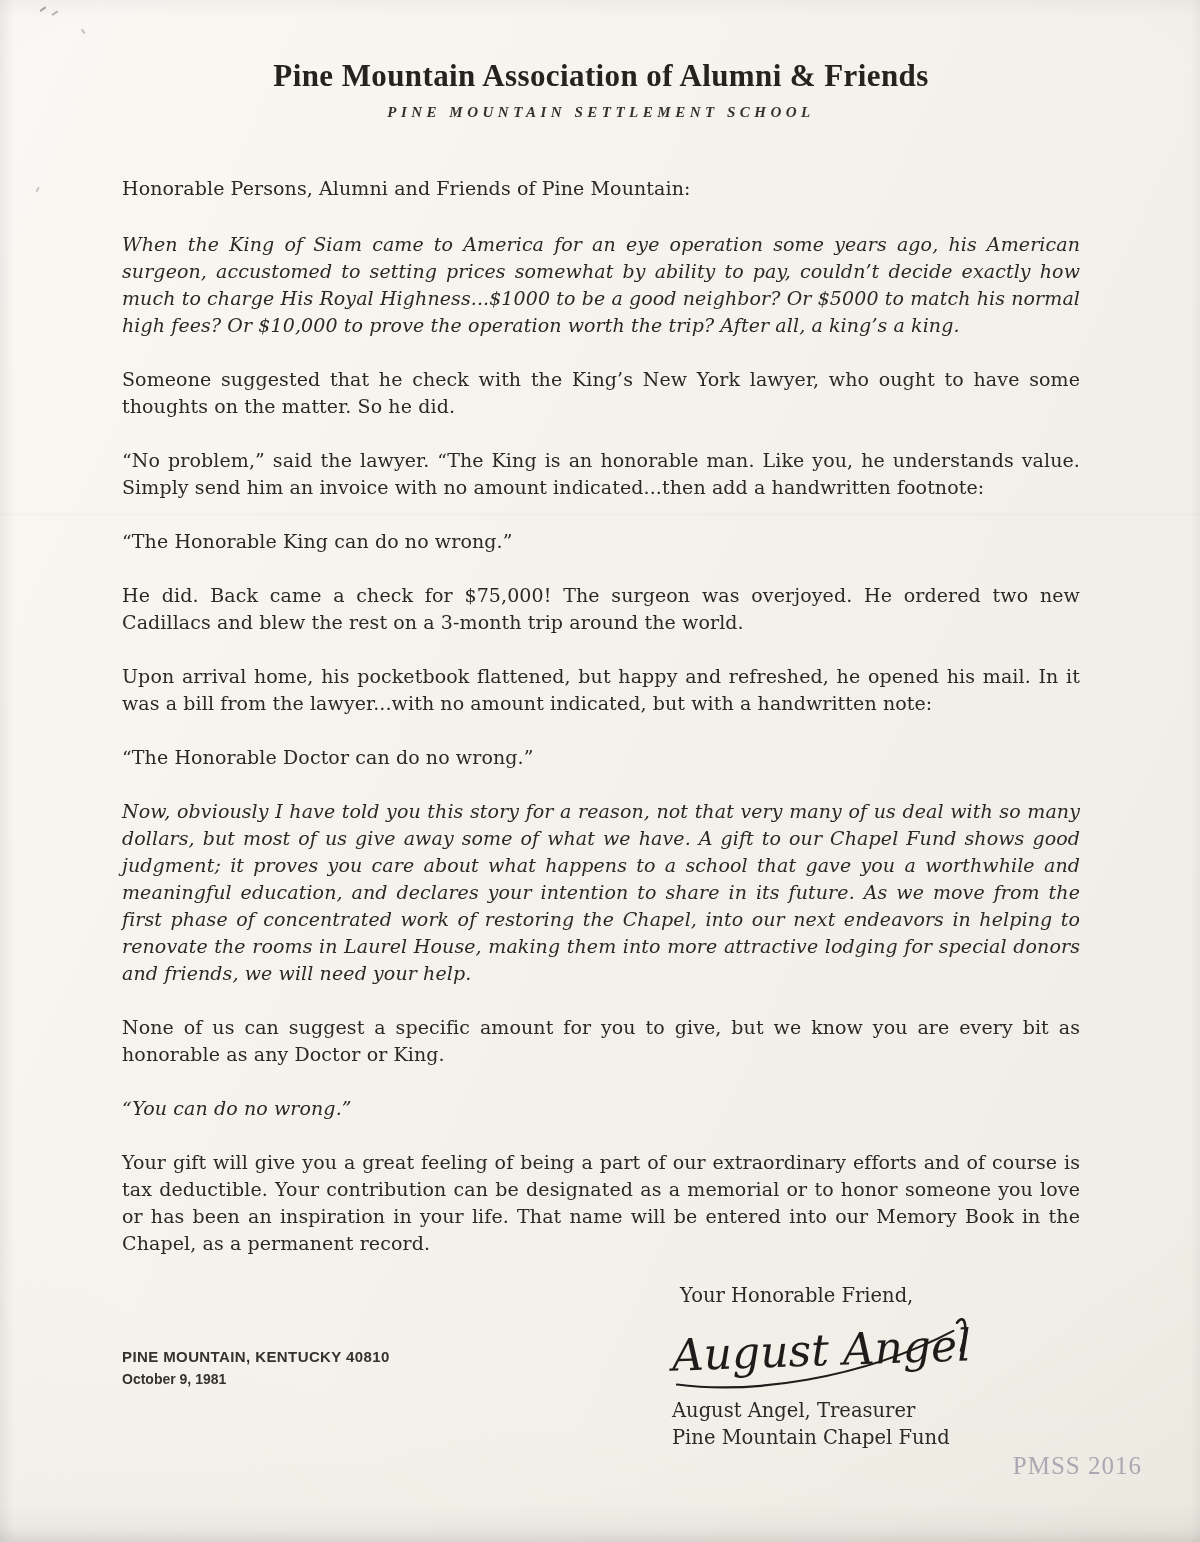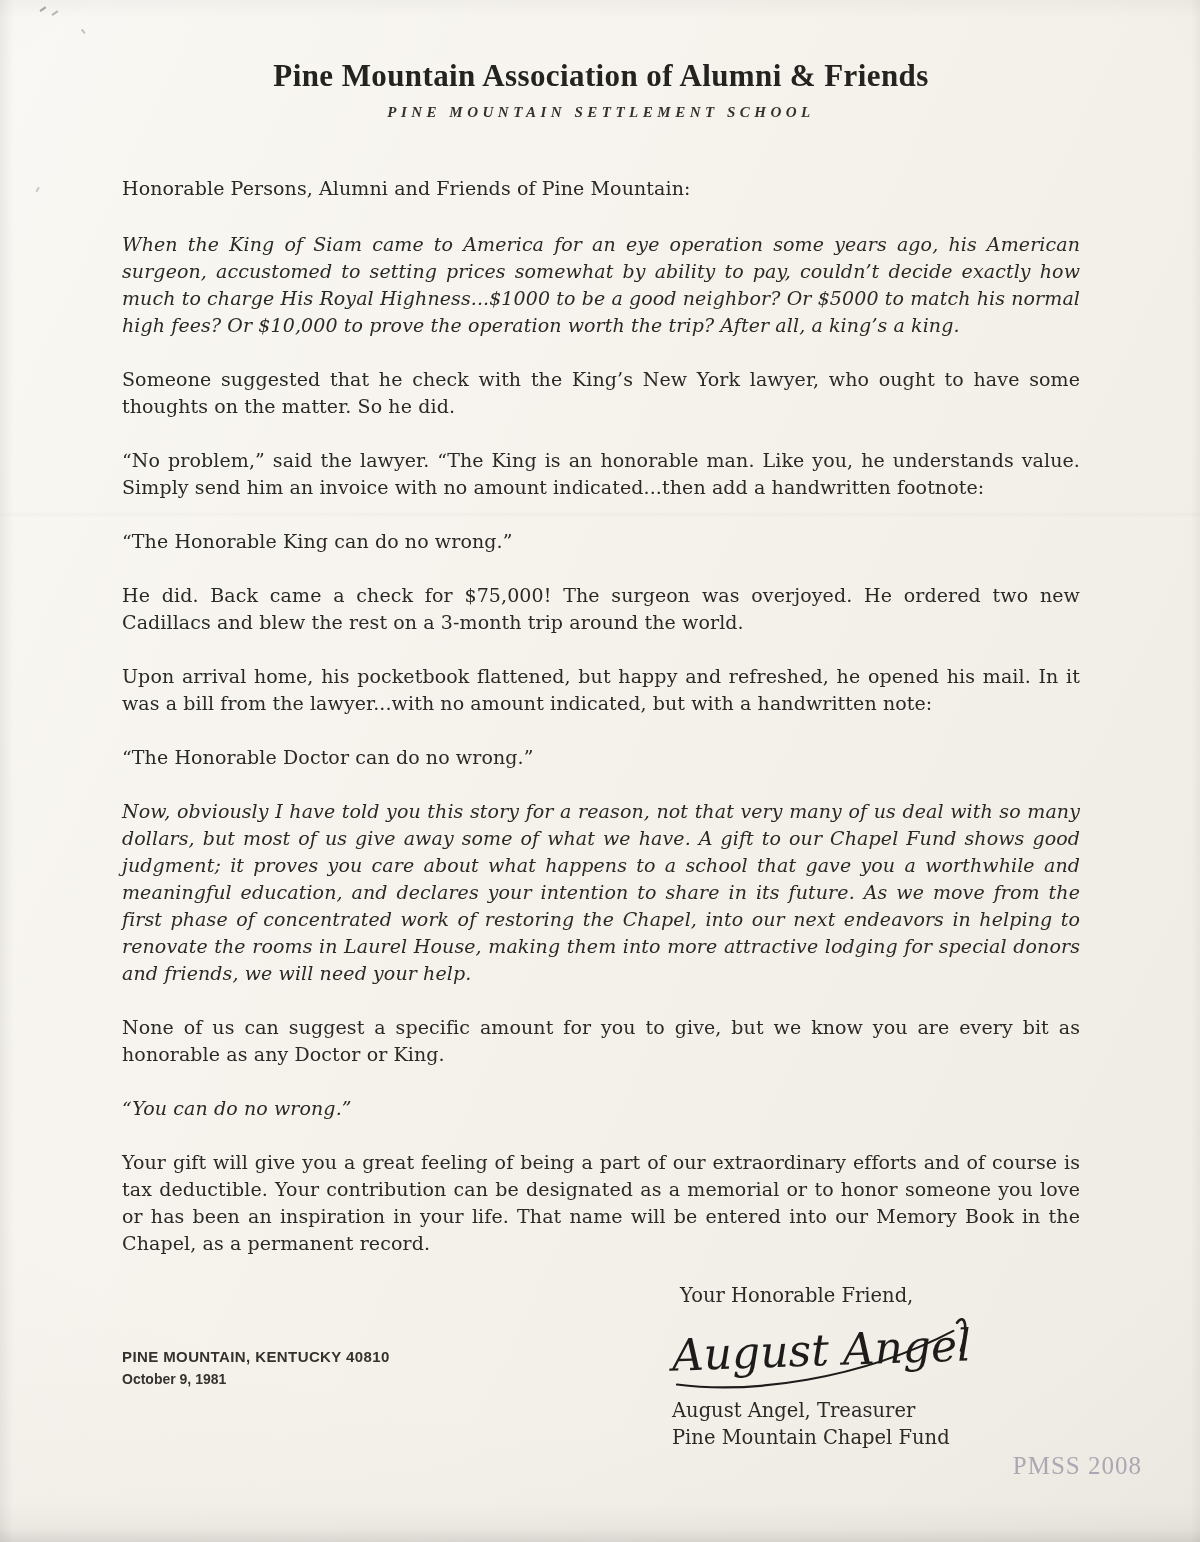--- a/index.html
+++ b/index.html
@@ -113,14 +113,14 @@
           <text x="14" y="56" font-size="44" fill="#1d1c1a" font-family="DejaVu Serif, Liberation Serif, serif" font-style="italic">August Angel</text>
           <path d="M 18 70 C 90 82, 200 72, 296 26" stroke="#1d1c1a" stroke-width="2.2" fill="none" stroke-linecap="round"></path>
           <path d="M 300 18 C 308 8, 312 22, 303 46" stroke="#1d1c1a" stroke-width="2.6" fill="none" stroke-linecap="round"></path>
         </svg>
       </div>
       <div class="sig-name">August Angel, Treasurer</div>
       <div class="sig-org">Pine Mountain Chapel Fund</div>
     </div>
   </div>
 
-  <div class="watermark">PMSS 2008</div>
+  <div class="watermark">PMSS 2016</div>
 </div>
 
 </body></html>

